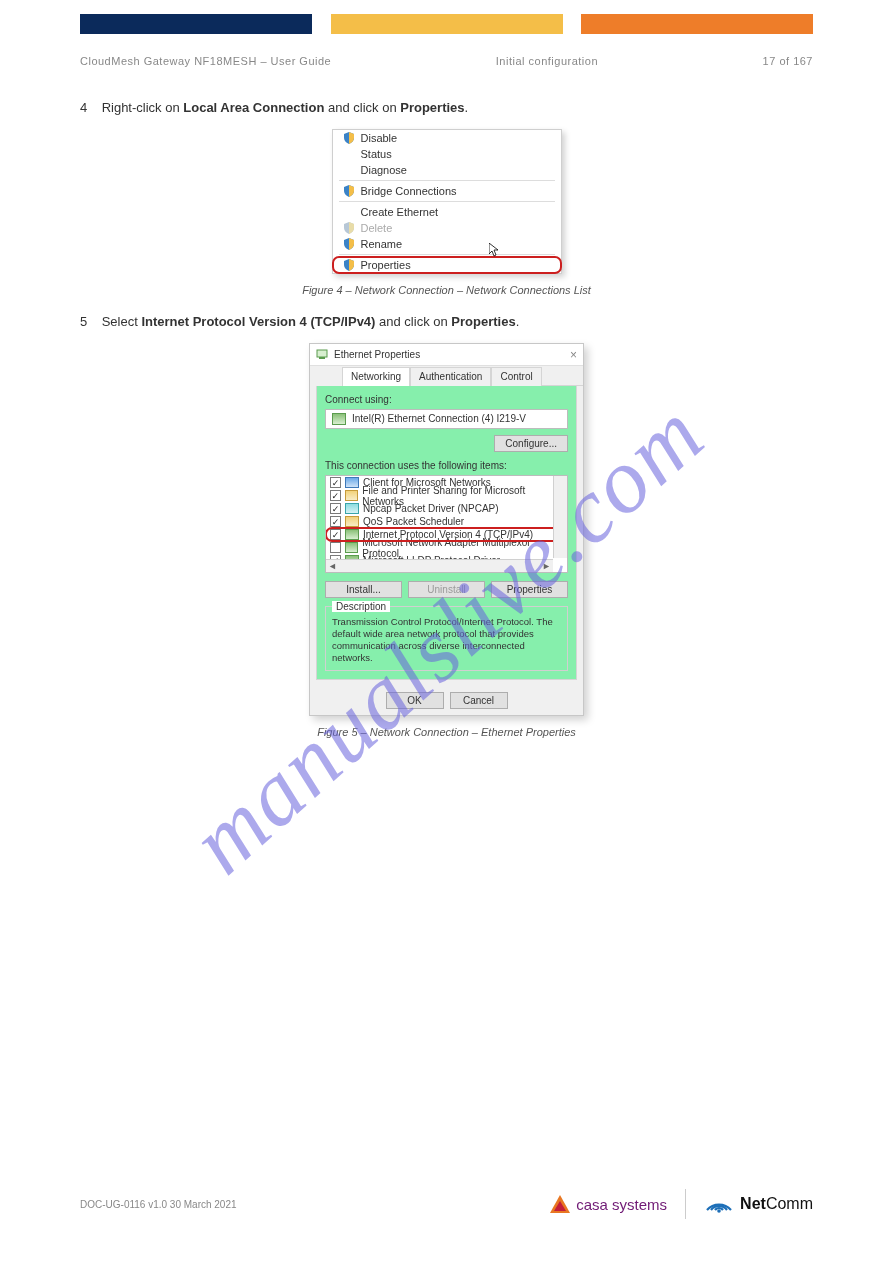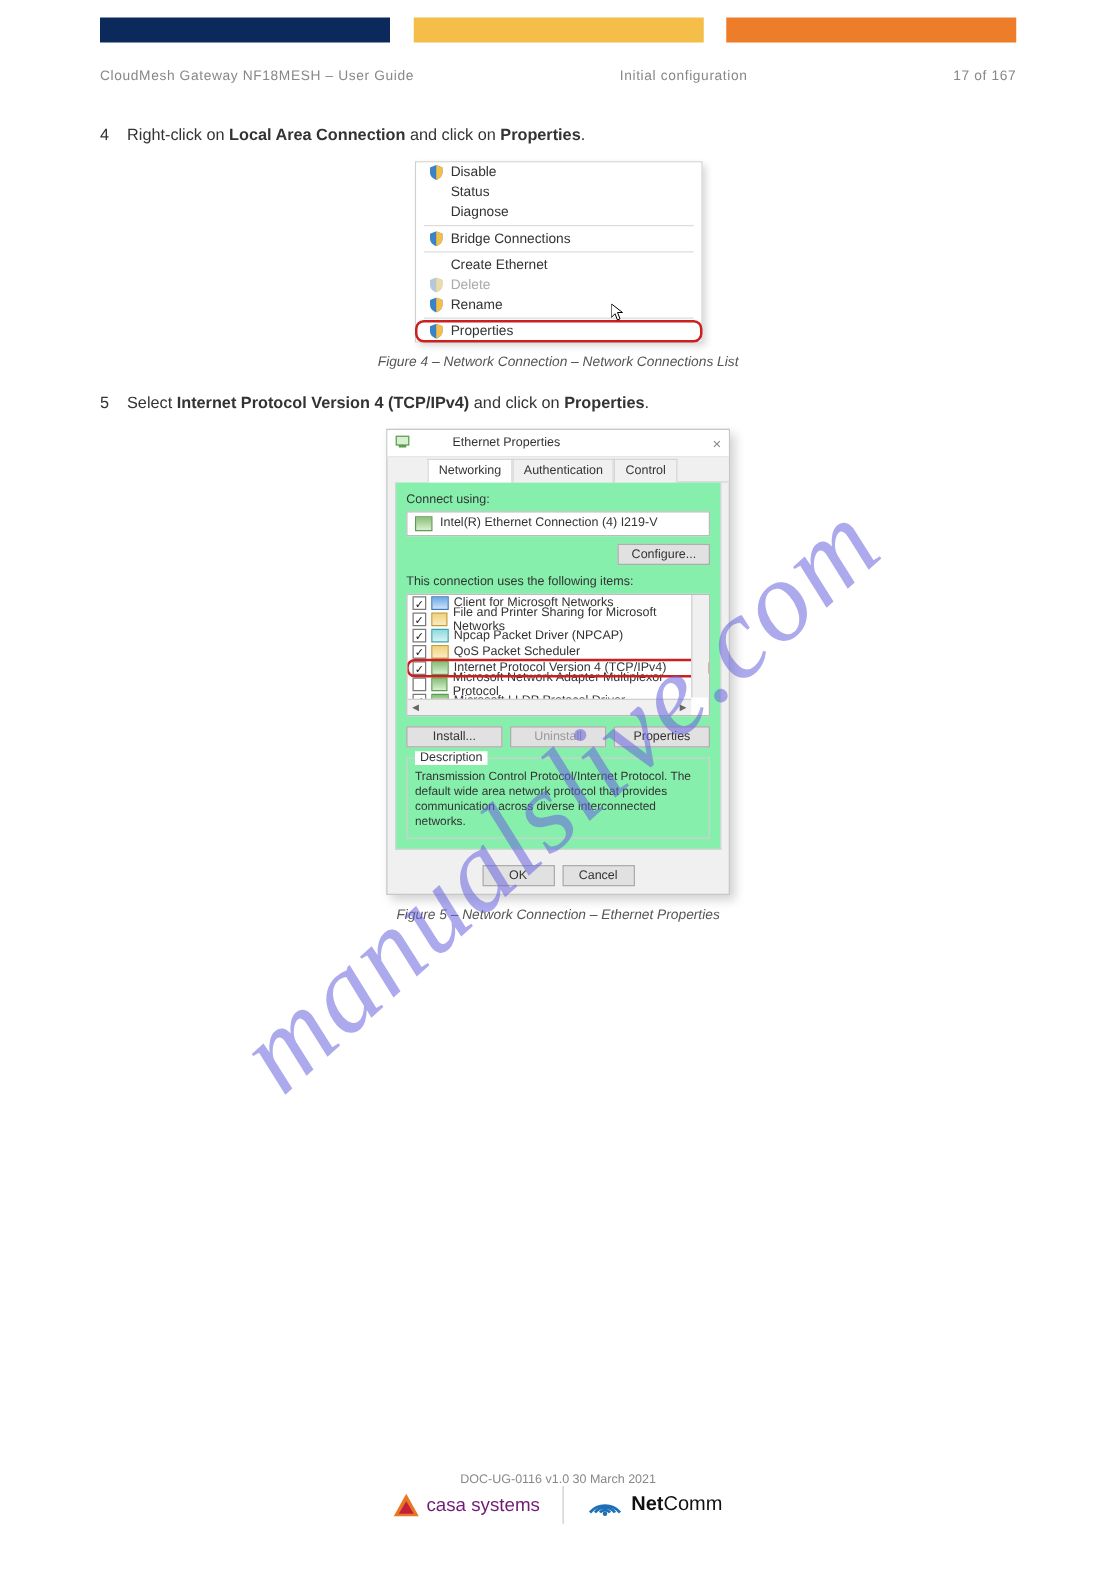--- a/index.html
+++ b/index.html
@@ -44,21 +44,21 @@
   .menu-item .shield { position:absolute; left:10px; width:12px; height:12px; display:flex; align-items:center; justify-content:center; }
   .shield svg { width:12px; height:12px; }
   .menu-sep { height:1px; background:#ddd; margin: 2px 6px; }
   .menu-item.delete { color:#aaa; }
   .menu-item.highlight { outline: 2px solid #cc1f1f; outline-offset: -1px; border-radius: 6px; }
   .cursor-arrow { position:absolute; right:60px; bottom:16px; width:12px; height:14px; }
   .cursor-arrow svg { width:12px; height:14px; }
 
   
   .ss2-wrap { width: 275px; margin: 6px auto 4px auto; border:1px solid #c7c7c7; background:#f0f0f0; box-shadow:4px 4px 8px rgba(0,0,0,0.18); font-size:10px; position:relative; }
-  .titlebar { height:22px; display:flex; align-items:center; padding:0 6px; background:#fff; border-bottom:1px solid #e0e0e0;gap:28px; }
+  .titlebar { height:22px; display:flex; align-items:center; padding:0 6px; background:#fff; border-bottom:1px solid #e0e0e0; }
   .titlebar .tx { margin-left:6px; }
   .titlebar .closex { margin-left:auto; color:#888; font-size:12px; }
   .tabrow { display:flex; background:#f0f0f0; border-bottom:1px solid #d5d5d5;margin-left:32px; }
   .tab { padding:3px 8px 4px 8px; border:1px solid #d5d5d5; border-bottom:none; background:#f0f0f0; position:relative; top:1px; }
   .tab.active { background:#fff; }
   .panel { background:#86efac; margin:0 6px 6px 6px; padding:8px; border:1px solid #d5d5d5; border-top:none; }
   .lbl { margin-bottom:4px; }
   .adapter-box { border:1px solid #bcbcbc; background:#fff; padding:3px 6px; display:flex; align-items:flex-start; height:20px; }
   .nic-icon { width:14px; height:12px; margin-right:6px; background: linear-gradient(#8ac078,#d8efd0); border:1px solid #5b9c4e; }
   .cfg-row { display:flex; justify-content:flex-end; margin:6px 0 8px 0; }
@@ -93,21 +93,21 @@
     font-size: 92px;
     font-family: Georgia, 'Times New Roman', serif;
     font-style: italic;
     color: rgba(104, 99, 220, 0.55);
     white-space: nowrap;
     pointer-events: none;
     letter-spacing: 2px;
   }
 
   
-  .footer { position:absolute; bottom:44px; left:80px; right:80px; display:flex; align-items:center; justify-content:space-between;flex-direction:column; }
+  .footer { position:absolute; bottom:44px; left:80px; right:80px; display:flex; align-items:center; justify-content:space-between; }
   .foot-left { font-size:10px; color:#888; }
   .foot-right { display:flex; align-items:center; gap:18px; }
   .brand-sep { width:1px; height:30px; background:#ccc; }
   .casa { display:flex; align-items:center; gap:6px; }
   .casa-tri { width:0; height:0; border-left:10px solid transparent; border-right:10px solid transparent; border-bottom:18px solid #e87722; position:relative; }
   .casa-tri:after{content:"";position:absolute;left:-6px;top:6px;width:0;height:0;border-left:6px solid transparent;border-right:6px solid transparent;border-bottom:10px solid #c41e3a;}
   .casa-text { font-size:15px; color:#701a75; font-family: Arial, sans-serif; }
   .netcomm { display:flex; align-items:center; gap:6px; }
   .wifi-ic svg { width:30px; height:22px; }
   .netcomm-text { font-size:16px; font-weight:bold; color:#111; }

